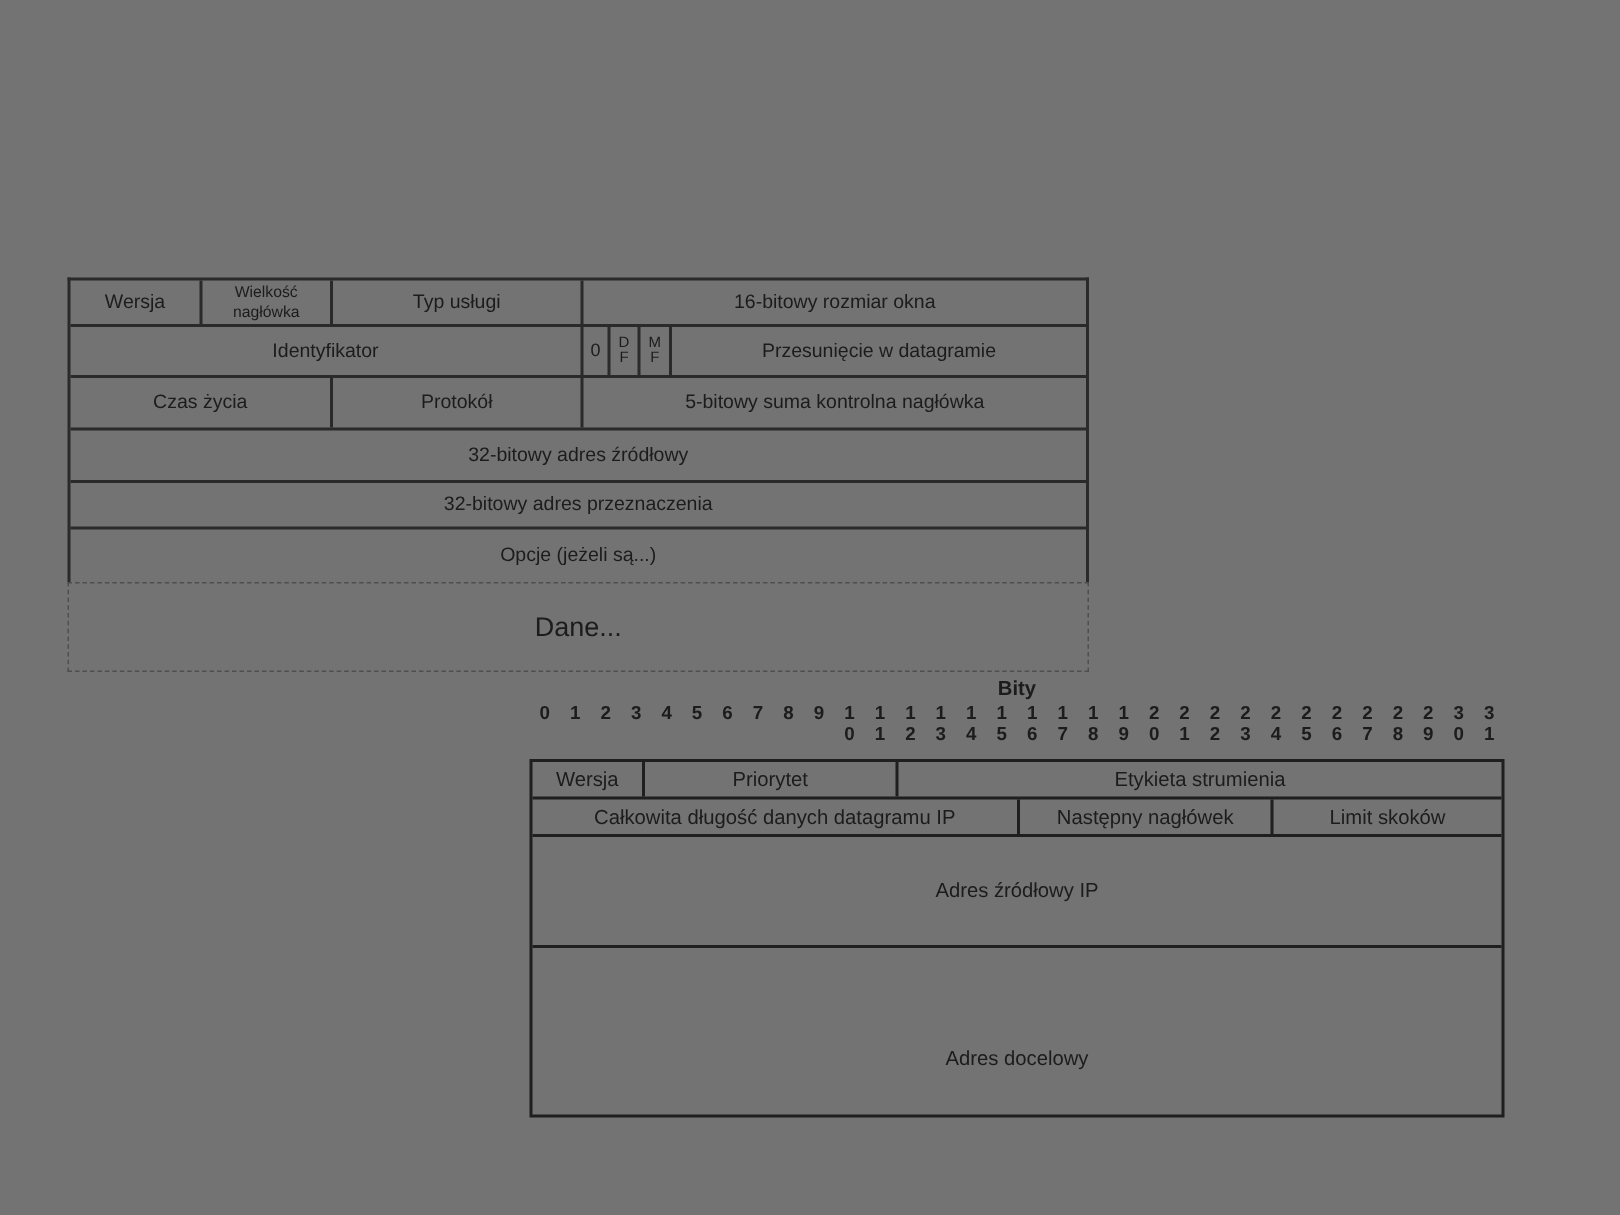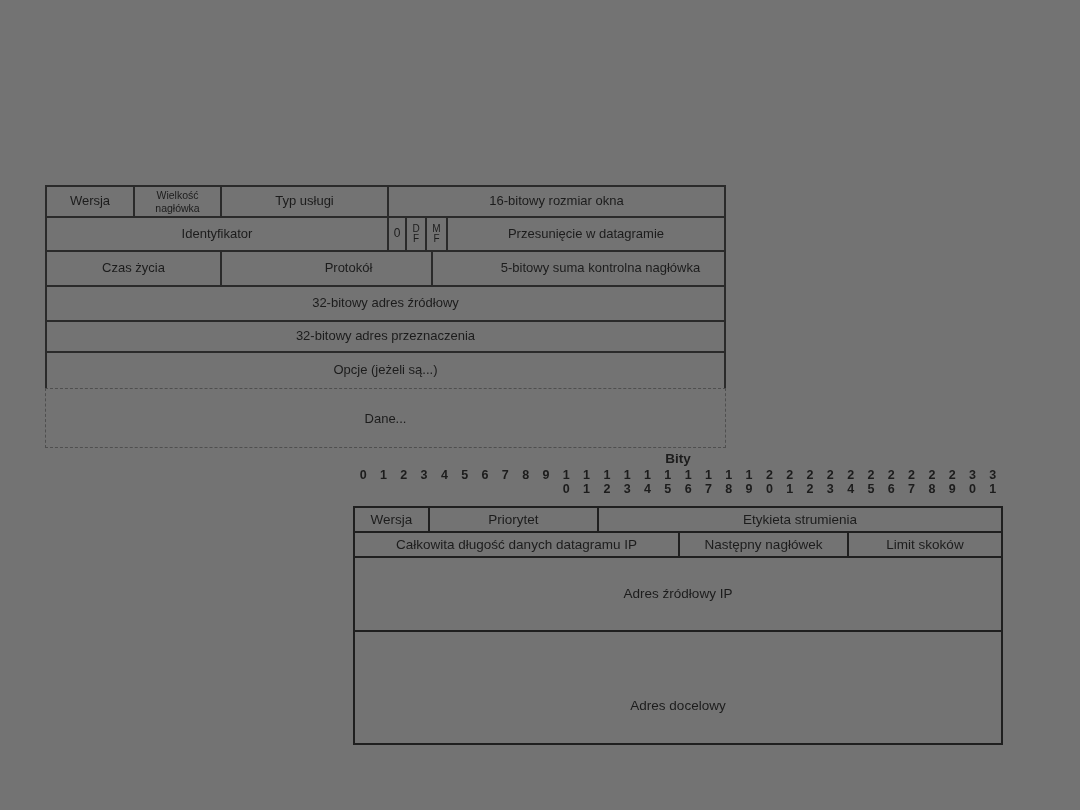--- a/index.html
+++ b/index.html
@@ -33,42 +33,42 @@
     text-align: center;
     font-size: 13px;
     line-height: 1.15;
     padding: 1px 2px;
   }
   .br { border-right: 2px solid #2a2a2a; }
   .grow { flex: 1 1 auto; }
 
   .h31 { height: 31px; }
   .h34 { height: 34px; }
-  .h35 { height: 35px; gap: 44px; }
+  .h35 { height: 35px; }
 
   .w88  { width: 88px;  flex: 0 0 88px; }
   .w87  { width: 87px;  flex: 0 0 87px; }
   .w167 { width: 167px; flex: 0 0 167px; }
   .w342 { width: 342px; flex: 0 0 342px; }
   .w18  { width: 18px;  flex: 0 0 18px; }
   .w20  { width: 20px;  flex: 0 0 20px; }
   .w21  { width: 21px;  flex: 0 0 21px; }
   .w175 { width: 175px; flex: 0 0 175px; }
 
   .small-2line { font-size: 10.5px; line-height: 1.2; }
   .flagcell { font-size: 10px; line-height: 1.05; white-space: pre-line; padding: 0; }
   .zerocell { font-size: 12px; padding: 0; }
 
   .ipv4-dane {
     height: 60px;
     border: 1px dashed #4f4f4f;
     display: flex;
     align-items: center;
     justify-content: center;
-    font-size: 13px;
+    font-size: 18px;
   }
 
   
   .ipv6 {
     position: absolute;
     left: 353px;
     top: 451px;
     width: 650px;
   }
   .bits-title {

